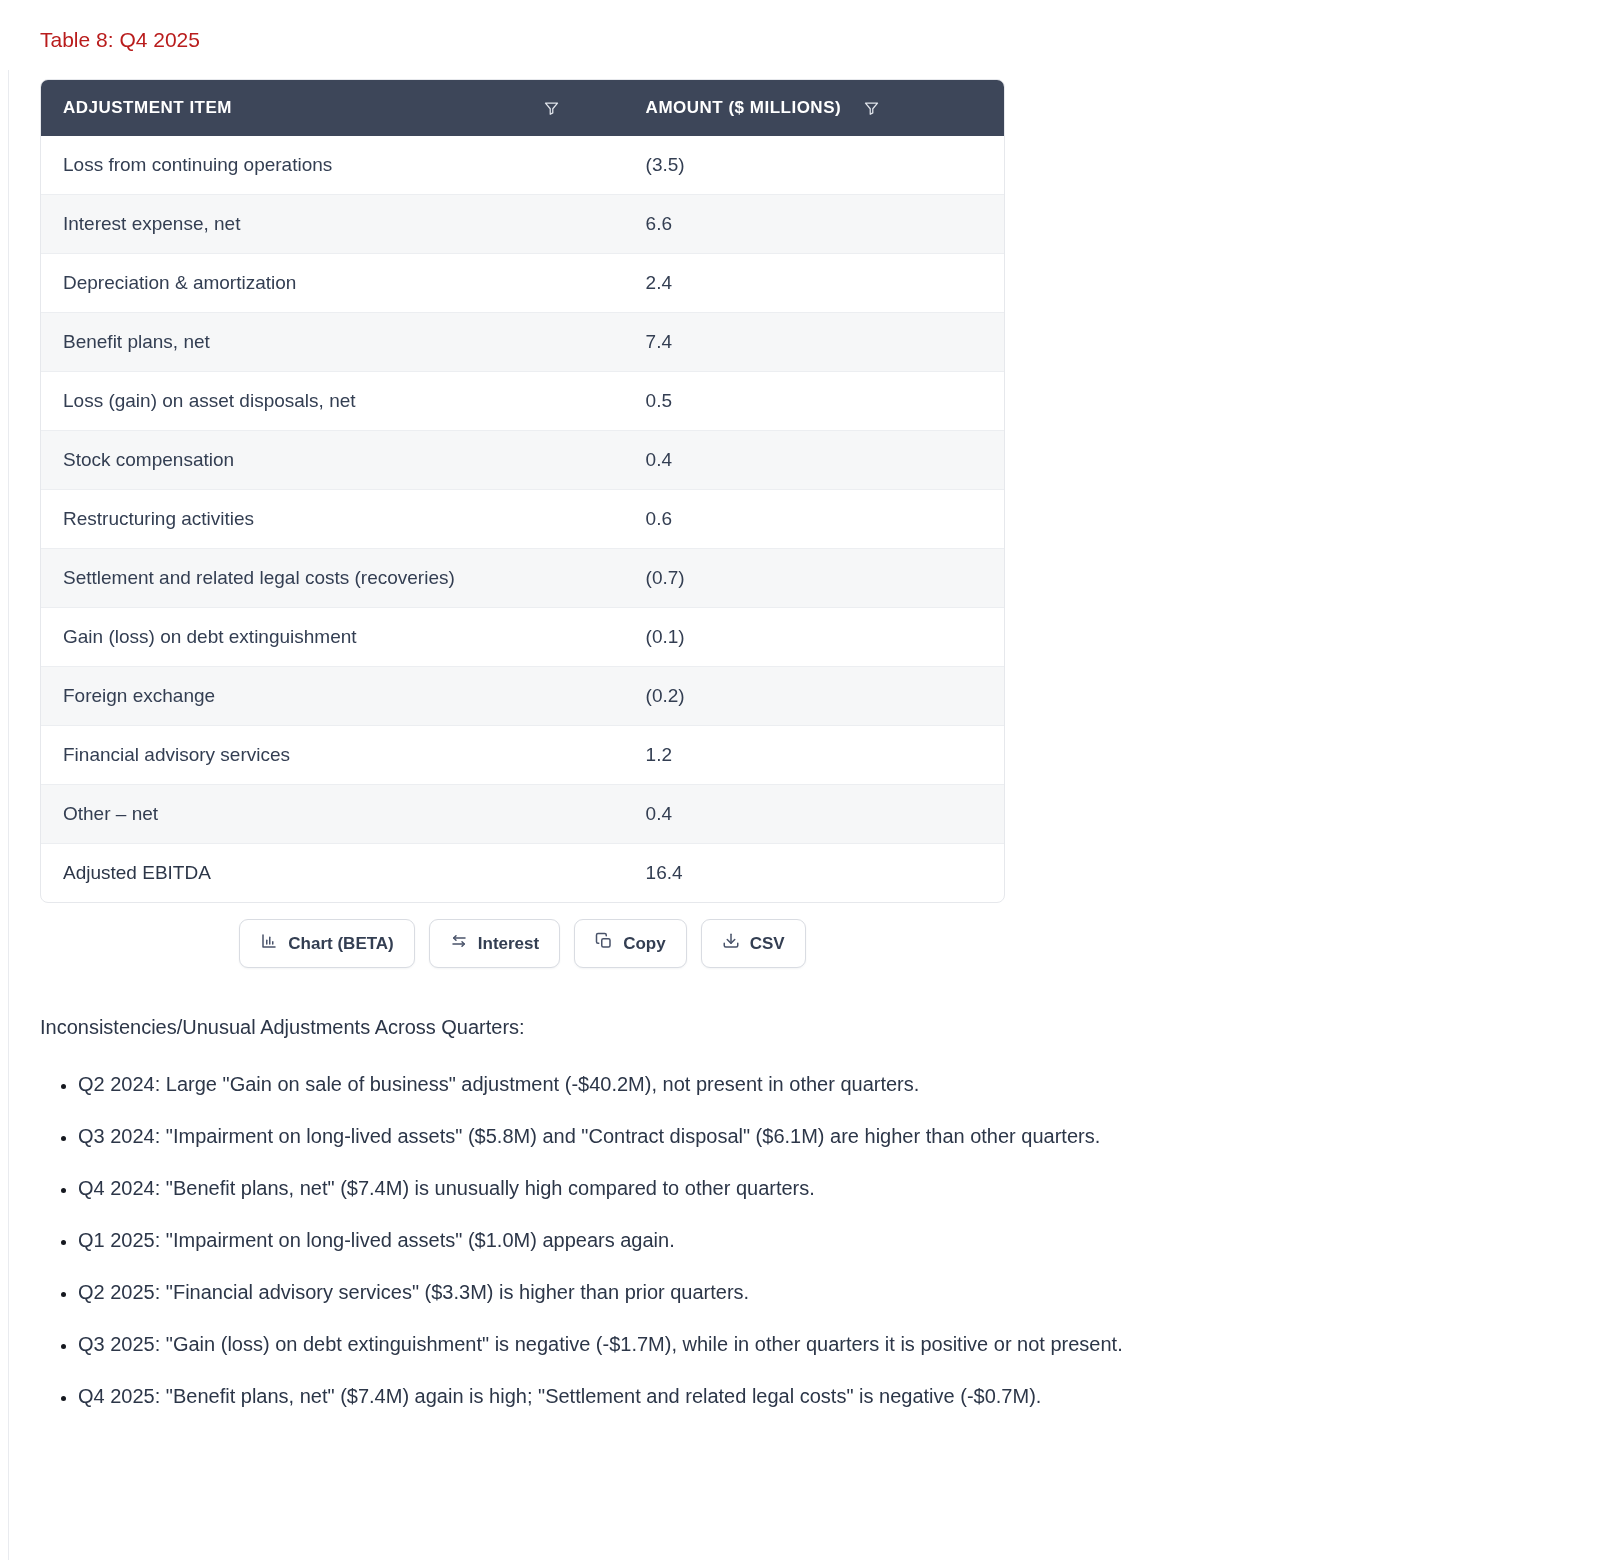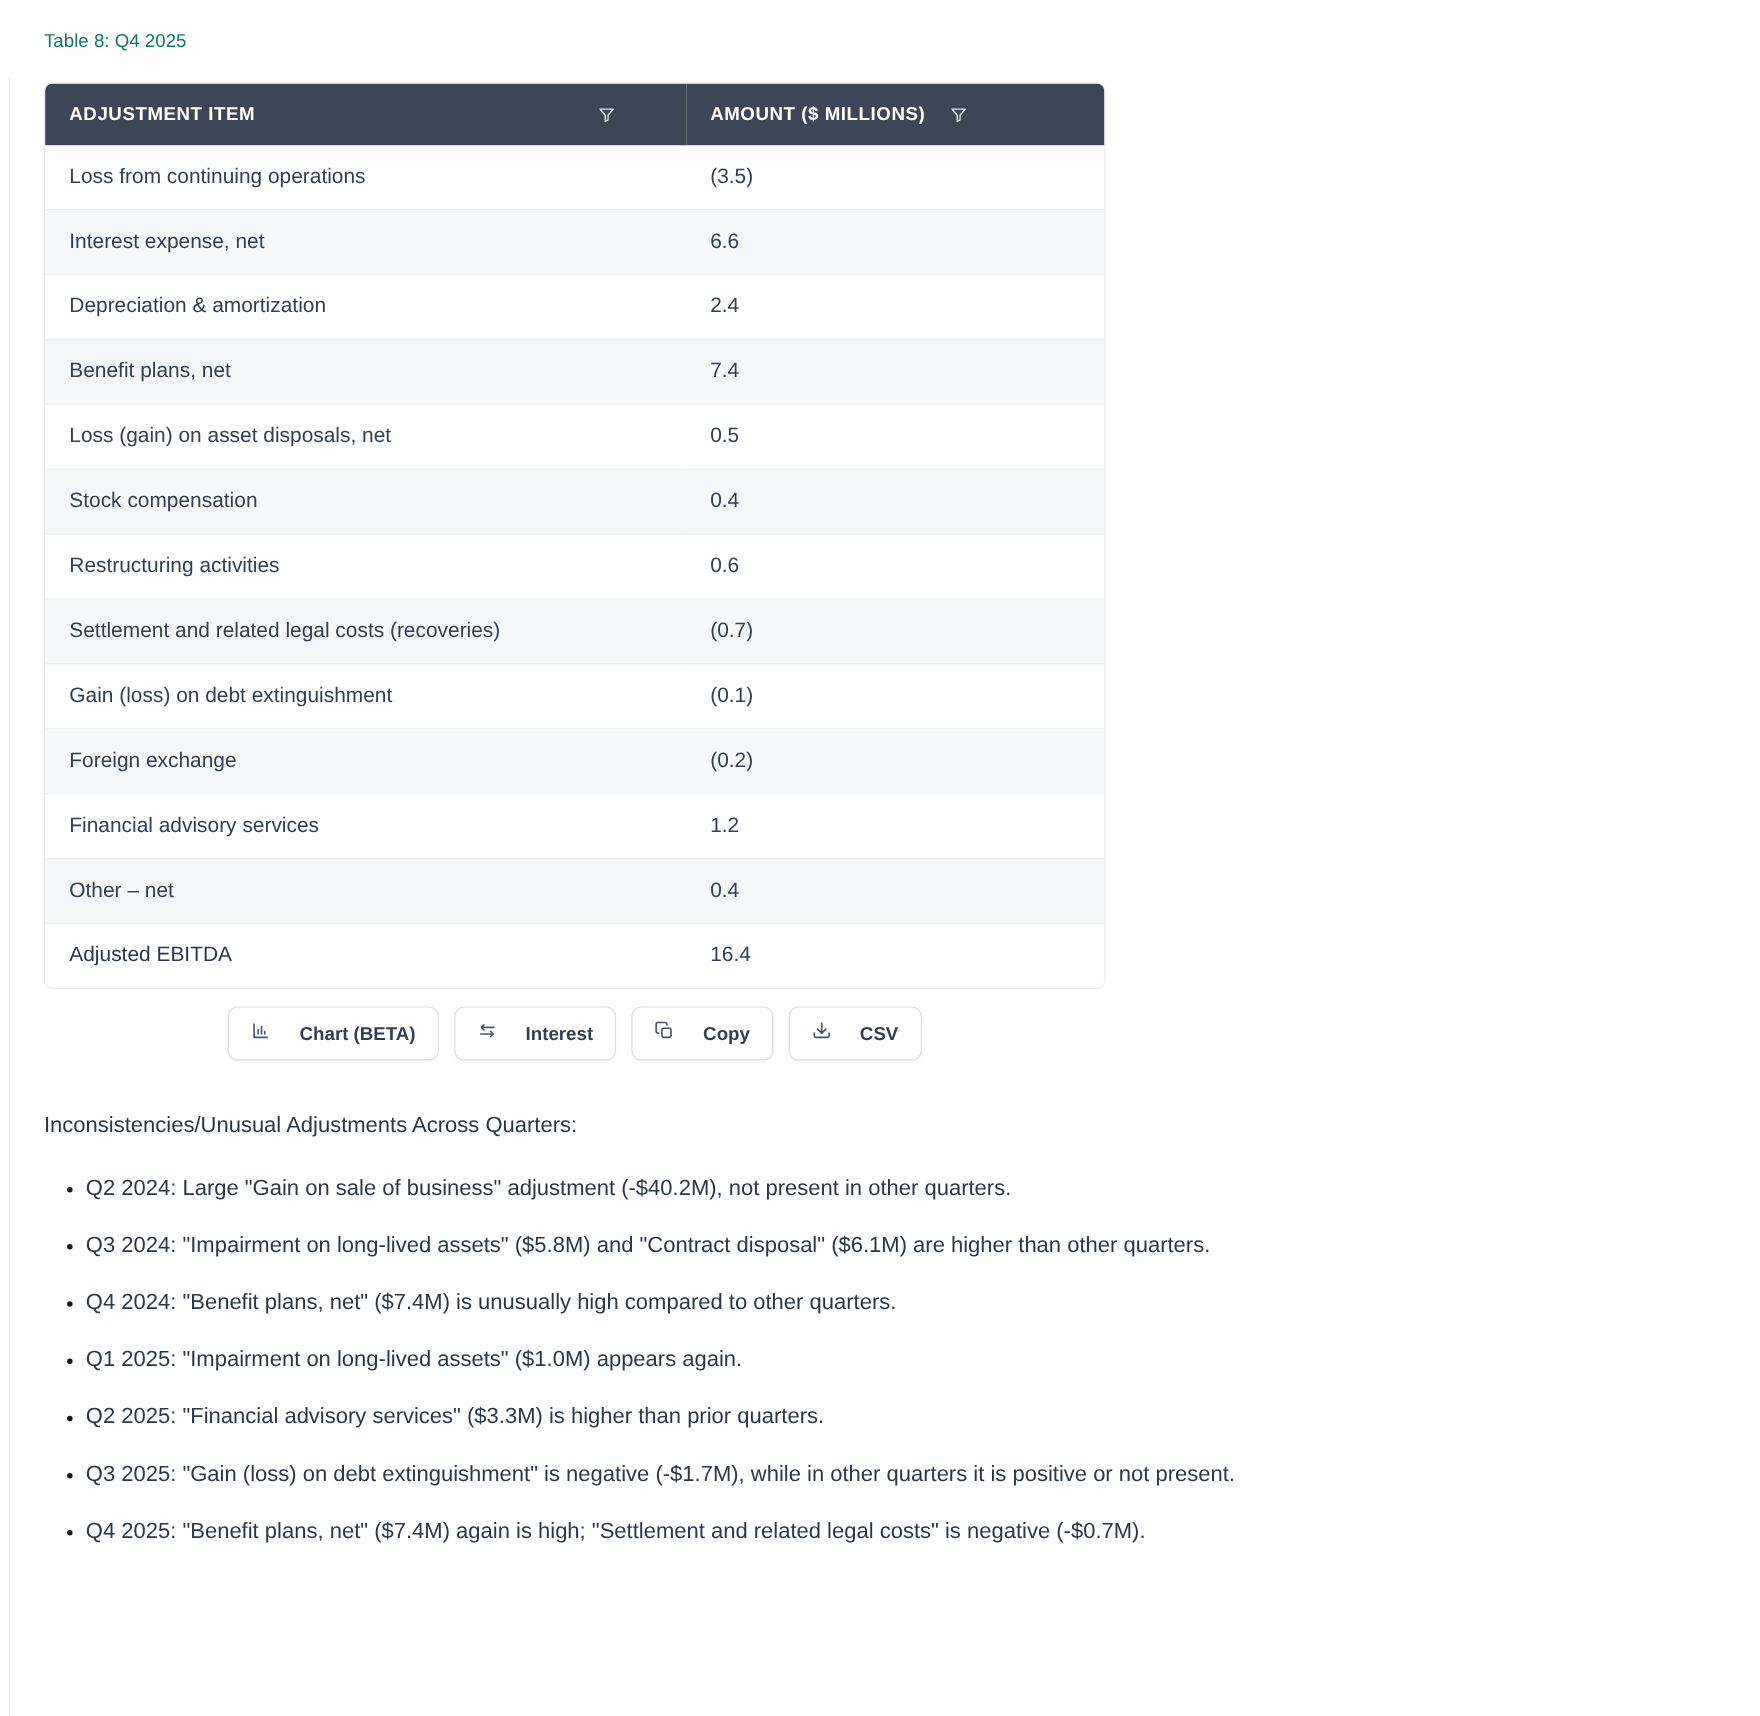--- a/index.html
+++ b/index.html
@@ -12,21 +12,21 @@
     overflow: hidden;
   }
   .page { position: relative; width: 1600px; height: 1560px; }
   .left-rule {
     position: absolute; left: 8px; top: 70px; bottom: 0;
     width: 1px; background: #e9ebef;
   }
   .content { padding: 28px 40px 0 40px; }
 
   .page-title {
-    font-size: 17px; font-weight: 400; color: #0f766e;
+    font-size: 21px; font-weight: 400; color: #b91c1c;
     margin: 0 0 27px 0;
   }
 
   
   .table-wrap {
     width: 965px;
     border: 1px solid #e6e8ec;
     border-radius: 8px;
     overflow: hidden;
     background: #fff;
@@ -55,21 +55,21 @@
   td.cell-highlight { background: #edeff4; }
   tr.total-row td.item { font-weight: 400; color: #2c3648; }
 
   
   .toolbar {
     width: 965px;
     display: flex; justify-content: center; gap: 14px;
     margin-top: 16px;
   }
   .btn {
-    display: inline-flex; align-items: center; gap: 26px;
+    display: inline-flex; align-items: center; gap: 10px;
     background: #ffffff;
     border: 1px solid #d9dce2;
     border-radius: 9px;
     padding: 0 20px; height: 49px;
     font-size: 17px; font-weight: 600; color: #333e52;
     font-family: inherit;
     box-shadow: 0 1px 2px rgba(20,30,50,0.05);
     cursor: pointer;
   }
   .btn svg { width: 18px; height: 18px; stroke: #49536a; fill: none;

